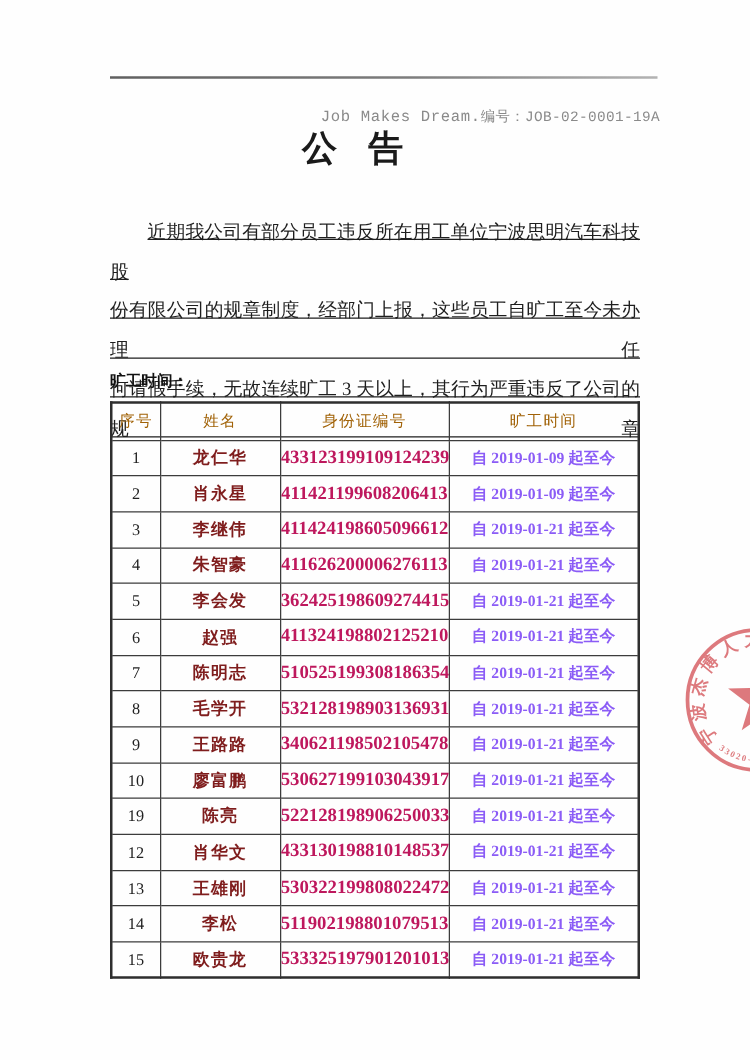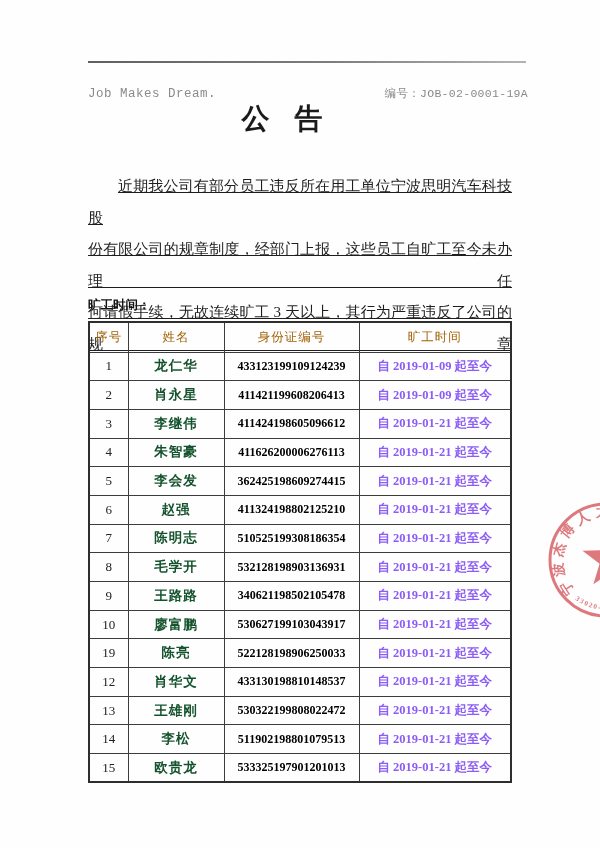--- a/index.html
+++ b/index.html
@@ -4,21 +4,21 @@
 <style>
   html,body{margin:0;padding:0;background:#e8e8e8;}
   .page{
     position:relative;width:600px;height:848px;margin:0 auto;
     background:#fefefe;overflow:hidden;
     font-family:"Liberation Serif","DejaVu Serif",serif;color:#1b1b1b;
   }
   
   .hdr{
     position:absolute;top:42px;left:88px;width:440px;
-    display:flex;justify-content:space-between;align-items:baseline;
+    display:flex;justify-content:flex-end;align-items:baseline;
     font-family:"Liberation Mono","DejaVu Sans Mono",monospace;color:#8a8a8a;
   }
   .hdr-slogan{font-size:12.5px;letter-spacing:.5px;}
   .hdr-docno{font-size:11.5px;letter-spacing:.3px;margin-top:44px;}
   .hdr-line{
     position:absolute;top:61px;left:88px;width:438px;height:2px;
     background:linear-gradient(to right,#606060 0%,#7d7d7d 55%,#b3b3b3 100%);
   }
   
   .title{
@@ -43,22 +43,22 @@
     border:2px solid #2e2e2e;
   }
   table.roster th,table.roster td{
     border:1px solid #3c3c3c;text-align:center;vertical-align:middle;
     padding:0;overflow:hidden;white-space:nowrap;
   }
   table.roster thead tr{height:30px;}
   table.roster tbody tr{height:28.7px;}
   table.roster th{font-size:12.5px;font-weight:normal;color:#a16207;letter-spacing:1px;}
   td.c-no{font-size:13px;color:#222;}
-  td.c-name{font-size:13.5px;font-weight:bold;letter-spacing:1px;color:#14532d;}
-  td.c-id{font-size:12px;font-weight:bold;color:#000000;}
+  td.c-name{font-size:13.5px;font-weight:bold;letter-spacing:1px;color:#7f1d1d;}
+  td.c-id{font-size:15px;font-weight:bold;color:#be185d;}
   td.c-period{font-size:12.5px;font-weight:bold;color:#8b5cf6;}
   
   .stamp{position:absolute;left:536px;top:490px;width:140px;height:140px;opacity:.78;}
   .stamp text{font-family:"Liberation Serif","DejaVu Serif",serif;}
 </style>
 </head>
 <body>
 
 <div class="page">
 

